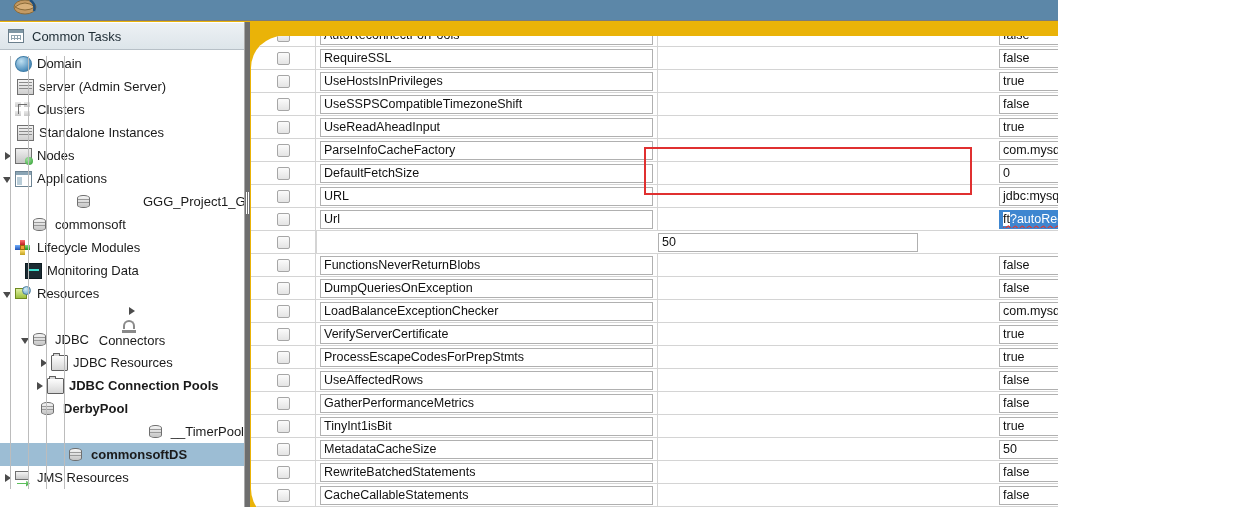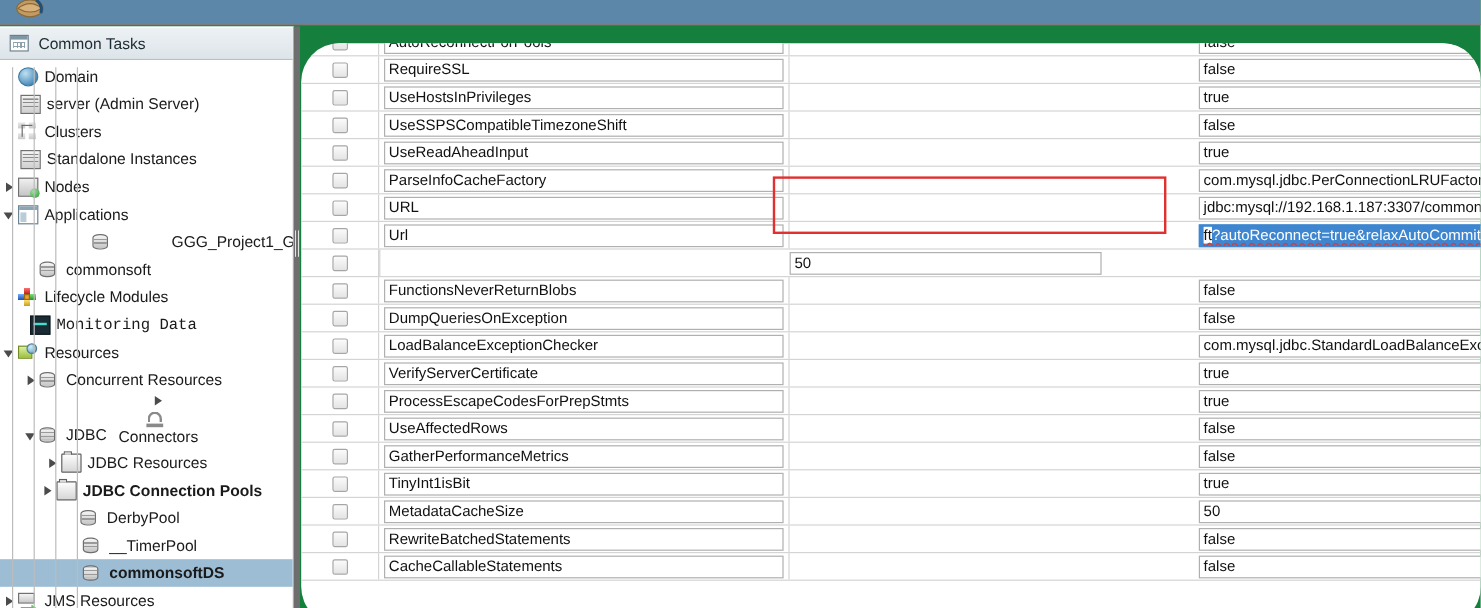--- a/index.html
+++ b/index.html
@@ -3,24 +3,24 @@
 <meta charset="utf-8">
 <style>
   html, body {
     margin: 0;
     padding: 0;
     background: #ffffff;
     font-family: "Liberation Sans", sans-serif;
   }
   #app {
     position: relative;
-    width: 1234px;
+    width: 1058px;
     height: 507px;
     overflow: hidden;
-    background: #15803d;
+    background: #eab308;
   }
 
   
   .topbar {
     position: absolute;
     left: 0; top: 0;
     width: 1234px; height: 21px;
     background: #5c87a8;
     border-bottom: 1px solid #7b7b7b;
     box-sizing: border-box;
@@ -455,34 +455,29 @@
         <div class="tnode" style="padding-left: 20px;">
           <span class="twist"></span>
           <span class="ico ic-db"></span>
           <span class="lbl">commonsoft</span>
         </div>
         <div class="tnode" style="padding-left: 2px;">
           <span class="twist"></span>
           <span class="ico ic-lifecycle"></span>
           <span class="lbl">Lifecycle Modules</span>
         </div>
-        <div class="tnode" style="padding-left: 12px; font-family: Liberation Mono, monospace;">
+        <div class="tnode" style="padding-left: 12px;">
           <span class="twist"></span>
           <span class="ico ic-monitor"></span>
           <span class="lbl">Monitoring Data</span>
         </div>
         <div class="tnode" style="padding-left: 2px;">
           <span class="twist open"></span>
           <span class="ico ic-resources"></span>
           <span class="lbl">Resources</span>
-        </div>
-        <div class="tnode" style="padding-left: 20px;">
-          <span class="twist closed"></span>
-          <span class="ico ic-db"></span>
-          <span class="lbl">Concurrent Resources</span>
         </div>
         <div class="tnode" style="padding-left: 20px; flex-direction: column;">
           <span class="twist closed"></span>
           <span class="ico ic-connector"></span>
           <span class="lbl">Connectors</span>
         </div>
         <div class="tnode" style="padding-left: 20px;">
           <span class="twist open"></span>
           <span class="ico ic-db"></span>
           <span class="lbl">JDBC</span>
@@ -490,26 +485,26 @@
         <div class="tnode" style="padding-left: 38px;">
           <span class="twist closed"></span>
           <span class="ico ic-folder"></span>
           <span class="lbl">JDBC Resources</span>
         </div>
         <div class="tnode" style="padding-left: 34px;">
           <span class="twist closed"></span>
           <span class="ico ic-folder"></span>
           <span class="lbl bold">JDBC Connection Pools</span>
         </div>
-        <div class="tnode" style="padding-left: 54px;">
+        <div class="tnode" style="padding-left: 28px; font-weight: bold;">
           <span class="twist"></span>
           <span class="ico ic-db"></span>
           <span class="lbl">DerbyPool</span>
         </div>
-        <div class="tnode" style="padding-left: 56px;">
+        <div class="tnode" style="padding-left: 56px; justify-content: flex-end;">
           <span class="twist"></span>
           <span class="ico ic-db"></span>
           <span class="lbl">__TimerPool</span>
         </div>
         <div class="tnode sel" style="padding-left: 56px;">
           <span class="twist"></span>
           <span class="ico ic-db"></span>
           <span class="lbl">commonsoftDS</span>
         </div>
         <div class="tnode" style="padding-left: 2px;">
@@ -600,20 +595,32 @@
           <div class="cell-mid"></div>
           <div class="cell-val">
             <span class="fld">com.mysql.jdbc.PerConnectionLRUFactory</span>
           </div>
         </div>
         <div class="row">
           <div class="cell-check">
             <span class="chk"></span>
           </div>
           <div class="cell-name">
+            <span class="fld">DefaultFetchSize</span>
+          </div>
+          <div class="cell-mid"></div>
+          <div class="cell-val">
+            <span class="fld">0</span>
+          </div>
+        </div>
+        <div class="row">
+          <div class="cell-check">
+            <span class="chk"></span>
+          </div>
+          <div class="cell-name">
             <span class="fld">URL</span>
           </div>
           <div class="cell-mid"></div>
           <div class="cell-val">
             <span class="fld">jdbc:mysql://192.168.1.187:3307/commonsoft?</span>
           </div>
         </div>
         <div class="row">
           <div class="cell-check">
             <span class="chk"></span>

